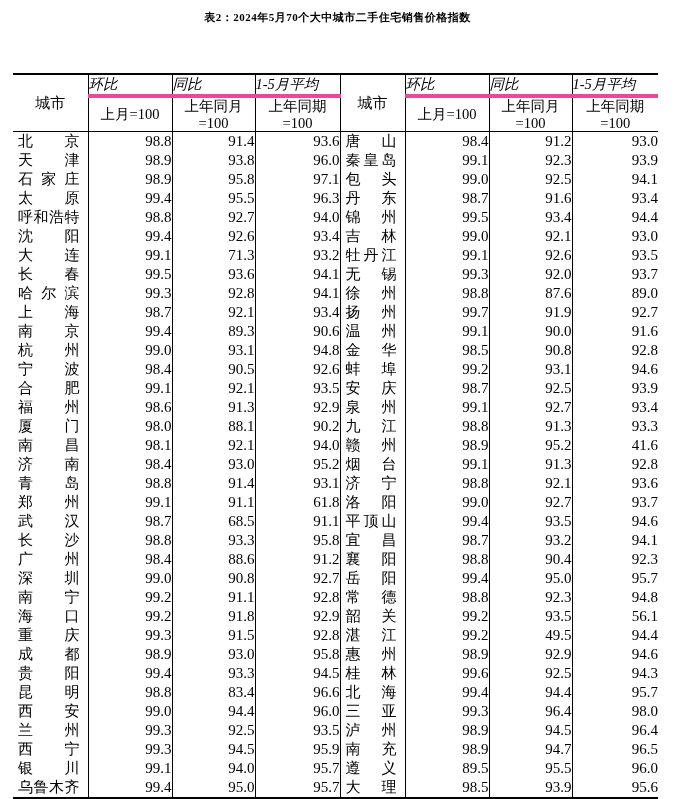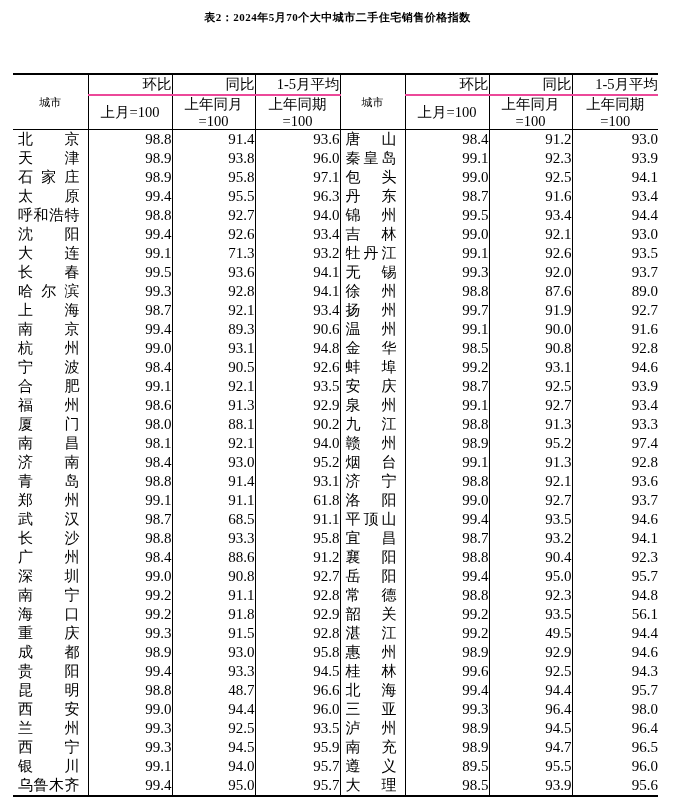--- a/index.html
+++ b/index.html
@@ -40,26 +40,27 @@
   table.idx th, table.idx td {
     padding: 0;
     font-weight: normal;
     overflow: hidden;
     white-space: nowrap;
   }
   .bl { border-left: 1px solid #000; }
   th.th-top {
     height: 19px;
     font-size: 14.5px;
-    border-bottom: 2px solid #ec4899;
-    text-align: right;
+    border-bottom: 4px solid #ec4899;
+    text-align: left;
     vertical-align: middle;
+    font-style: italic;
   }
   th.th-city {
-    font-size: 11px;
+    font-size: 15px;
     border-bottom: 1.5px solid #000;
     text-align: center;
     vertical-align: middle;
   }
   th.th-base {
     height: 33px;
     font-size: 14.5px;
     border-bottom: 1.5px solid #000;
     text-align: center;
     vertical-align: middle;
@@ -469,21 +470,21 @@
           <td class="num bl">92.1</td>
           <td class="num bl">94.0</td>
           <td class="city bl">
             <div class="cname">
               <span>赣</span>
               <span>州</span>
             </div>
           </td>
           <td class="num bl">98.9</td>
           <td class="num bl">95.2</td>
-          <td class="num bl">97.4</td>
+          <td class="num bl">41.6</td>
         </tr>
         <tr>
           <td class="city">
             <div class="cname">
               <span>济</span>
               <span>南</span>
             </div>
           </td>
           <td class="num bl">98.4</td>
           <td class="num bl">93.0</td>
@@ -720,21 +721,21 @@
           <td class="num bl">94.3</td>
         </tr>
         <tr>
           <td class="city">
             <div class="cname">
               <span>昆</span>
               <span>明</span>
             </div>
           </td>
           <td class="num bl">98.8</td>
-          <td class="num bl">48.7</td>
+          <td class="num bl">83.4</td>
           <td class="num bl">96.6</td>
           <td class="city bl">
             <div class="cname">
               <span>北</span>
               <span>海</span>
             </div>
           </td>
           <td class="num bl">99.4</td>
           <td class="num bl">94.4</td>
           <td class="num bl">95.7</td>

